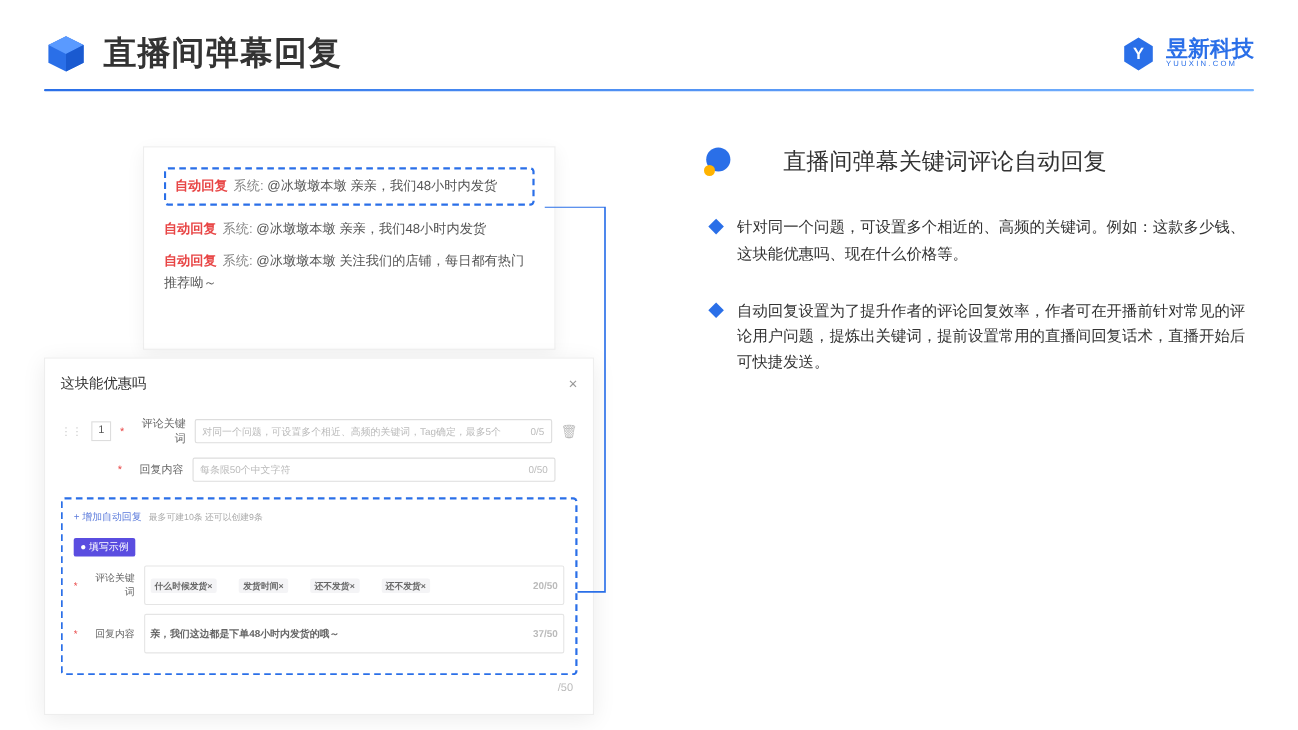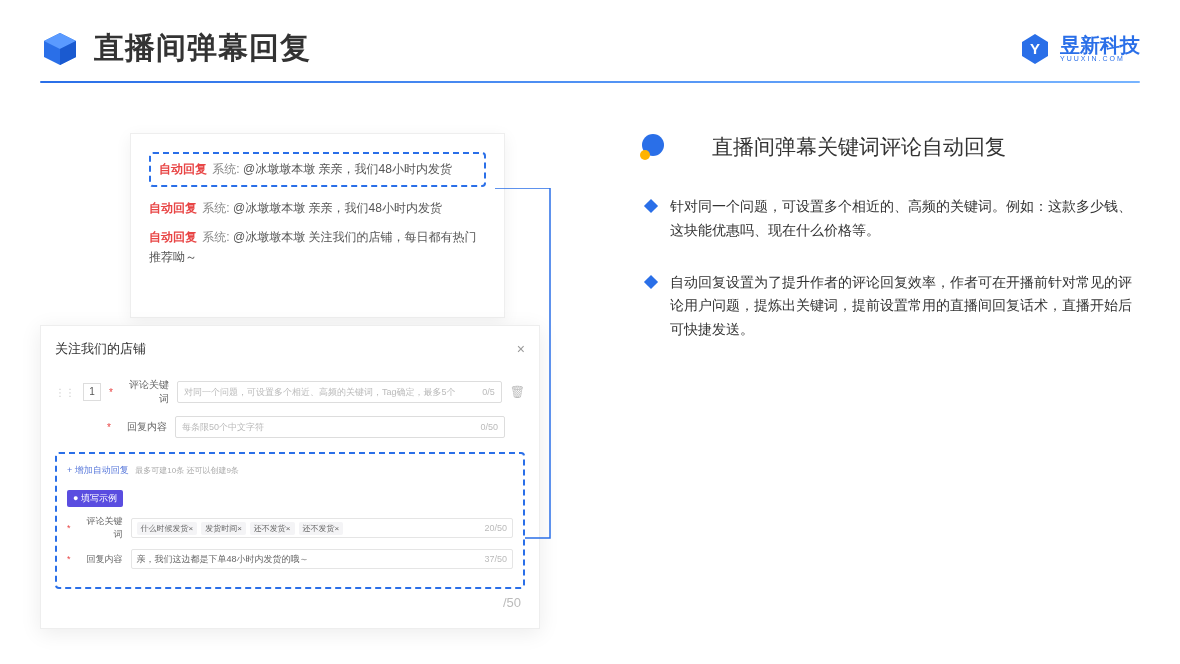--- a/index.html
+++ b/index.html
@@ -39,21 +39,21 @@
 .star{color:#e84545;}
 .flabel{width:48px;text-align:right;}
 .finput{flex:1;height:22px;border:1px solid #ddd;border-radius:2px;display:flex;align-items:center;padding:0 6px;font-size:9px;color:#bbb;}
 .fcount{margin-left:auto;color:#bbb;}
 .trash{color:#bbb;font-size:12px;}
 .example{border:2px dashed #2a6fe8;border-radius:4px;padding:10px;margin-top:14px;}
 .add-line{font-size:9px;color:#5a7adb;margin-bottom:10px;}
 .ex-badge{display:inline-block;background:#5a4de0;color:#fff;font-size:9px;padding:2px 6px;border-radius:2px;margin-bottom:8px;}
 .erow{display:flex;align-items:center;gap:8px;font-size:9px;color:#666;margin-bottom:8px;}
 .elabel{width:44px;text-align:right;}
-.ebox{flex:1;height:20px;border:1px solid #e5e5e5;border-radius:2px;display:flex;align-items:center;padding:0 5px;gap:4px;}
+.ebox{flex:1;height:36px;border:1px solid #e5e5e5;border-radius:2px;display:flex;align-items:center;padding:0 5px;gap:20px;font-weight:bold;}
 .tag{background:#f4f4f6;color:#666;font-size:8px;padding:1px 4px;border-radius:2px;}
 .tiny{font-size:8px;color:#aaa;margin-left:4px;}
 
 
 .connector{position:absolute;top:55px;left:455px;width:60px;height:480px;z-index:3;pointer-events:none;}
 
 
 .rhead{display:flex;align-items:center;margin-bottom:34px;gap:36px;}
 .ricon{width:26px;height:26px;margin-right:10px;position:relative;}
 .ricon .big{width:22px;height:22px;background:#2a6fe8;border-radius:50%;position:absolute;top:0;left:2px;}
@@ -102,21 +102,21 @@
       </div>
       <div class="crow">
         <span class="badge">自动回复</span>
         <span class="sys">系统:</span>
         <span>@冰墩墩本墩 关注我们的店铺，每日都有热门推荐呦～</span>
       </div>
     </div>
 
     <div class="settings">
       <div class="settings-hd">
-        <span>关注我们的店铺</span>
+        <span>这块能优惠吗</span>
         <span class="close-x">×</span>
       </div>
       <div class="frow">
         <span style="color:#ccc">⋮⋮</span>
         <span class="num">1</span>
         <span class="star">*</span>
         <span class="flabel">评论关键词</span>
         <div class="finput">
           <span>对同一个问题，可设置多个相近、高频的关键词，Tag确定，最多5个</span>
           <span class="fcount">0/5</span>
@@ -154,21 +154,21 @@
         </div>
         <div class="erow">
           <span class="star">*</span>
           <span class="elabel">回复内容</span>
           <div class="ebox">
             <span style="color:#666">亲，我们这边都是下单48小时内发货的哦～</span>
             <span class="fcount">37/50</span>
           </div>
         </div>
       </div>
-      <div style="text-align:right;font-size:13px;color:#bbb;margin-top:6px;padding-right:4px">/50</div>
+      <div style="text-align:right;font-size:10px;color:#bbb;margin-top:6px;padding-right:4px">/50</div>
     </div>
 
     <svg class="connector">
       <path d="M 0 0 L 55 0 L 55 350 L 30 350" stroke="#2a6fe8" stroke-width="1.5" fill="none"></path>
     </svg>
 
   </div>
 
   <div class="right">
     <div class="rhead">

